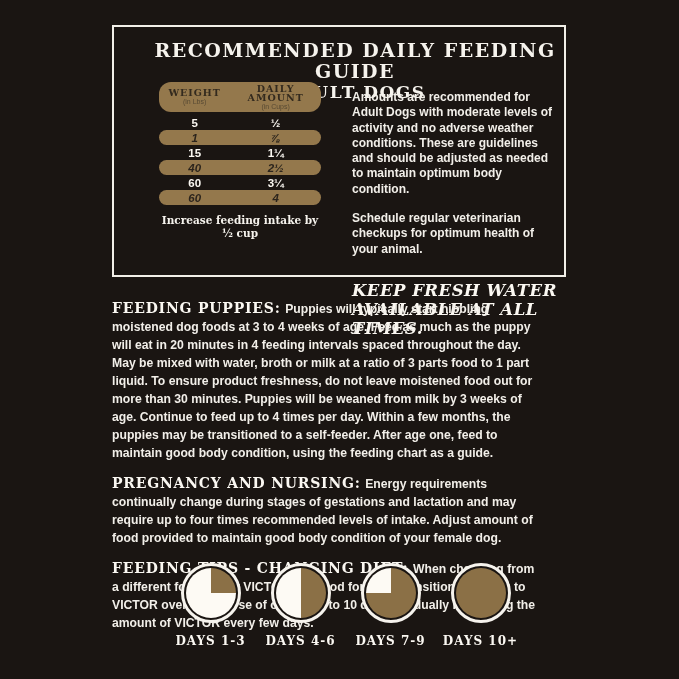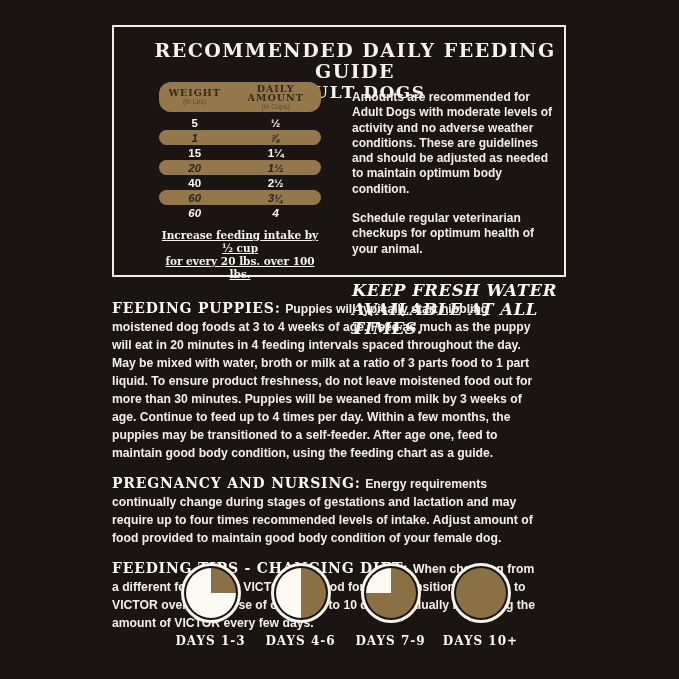--- a/index.html
+++ b/index.html
@@ -37,21 +37,21 @@
   .row{display:flex;height:15px;align-items:center;font-weight:bold;font-size:11.5px;}
   .row .cell{text-align:center;}
   .row .cell.c1{width:44%;}
   .row .cell.c2{width:56%;}
   .row:nth-child(even){background:#94784c;border-radius:8px;color:#2b241c;font-style:italic;}
   .row:nth-child(odd){color:#fbf8f2;}
   .row:last-child{font-style:italic;}
   .footnote{
     margin-top:9px;text-align:center;
     font-family:"DejaVu Serif","Liberation Serif",serif;font-weight:bold;
-    font-size:10.5px;line-height:13px;color:#f6f3ed;text-decoration:underline;
+    font-size:10.5px;line-height:13px;color:#f6f3ed;
   }
   
   .right-col{position:absolute;left:238px;top:63px;width:208px;}
   .rc-para{font-size:12px;font-weight:bold;line-height:15.3px;color:#f2efe9;margin:0 0 14px 0;}
   .rc-emphasis{
     font-family:"DejaVu Serif","Liberation Serif",serif;
     font-style:italic;font-weight:bold;font-size:16.5px;line-height:19px;letter-spacing:.5px;
     margin-top:24px;color:#fbf8f2;
   }
   
@@ -117,39 +117,34 @@
           </div>
         <div class="row">
             <span class="cell c1">1</span>
             <span class="cell c2">⅞</span>
           </div>
         <div class="row">
             <span class="cell c1">15</span>
             <span class="cell c2">1¼</span>
           </div>
         <div class="row">
-            <span class="cell c1">20</span>
-            <span class="cell c2">1½</span>
-          </div>
-        <div class="row">
             <span class="cell c1">40</span>
             <span class="cell c2">2½</span>
           </div>
         <div class="row">
             <span class="cell c1">60</span>
             <span class="cell c2">3¼</span>
           </div>
         <div class="row">
             <span class="cell c1">60</span>
             <span class="cell c2">4</span>
           </div>
       </div>
       <div class="footnote">
         <span>Increase feeding intake by ½ cup</span><br>
-        <span>for every 20 lbs. over 100 lbs.</span>
       </div>
     </div>
 
     <div class="right-col">
       <p class="rc-para">Amounts are recommended for Adult Dogs with moderate levels of activity and no adverse weather conditions. These are guidelines and should be adjusted as needed to maintain optimum body condition.</p>
       <p class="rc-para">Schedule regular veterinarian checkups for optimum health of your animal.</p>
       <div class="rc-emphasis">KEEP FRESH WATER AVAILABLE AT ALL TIMES.</div>
     </div>
   </div>
 

